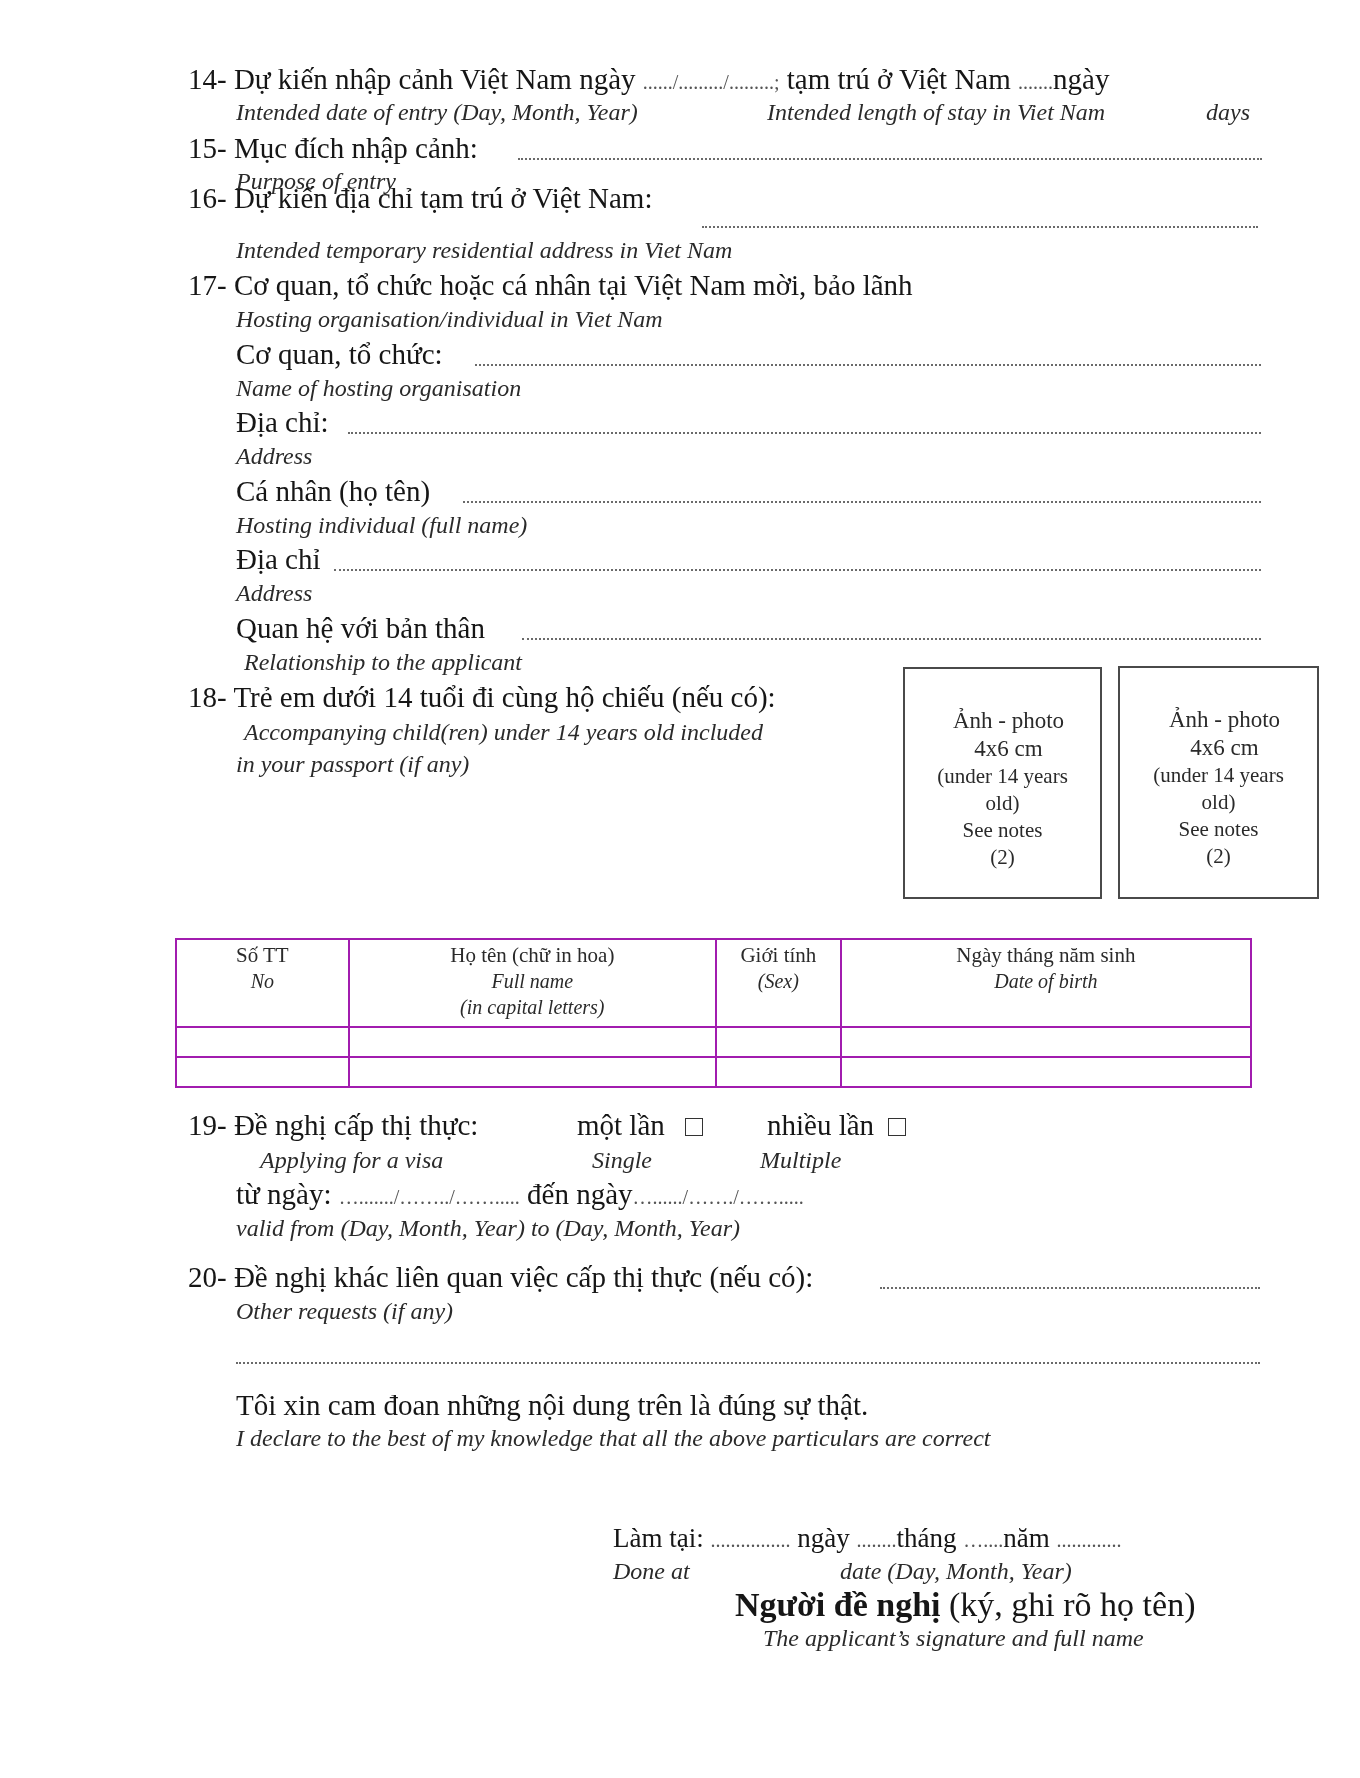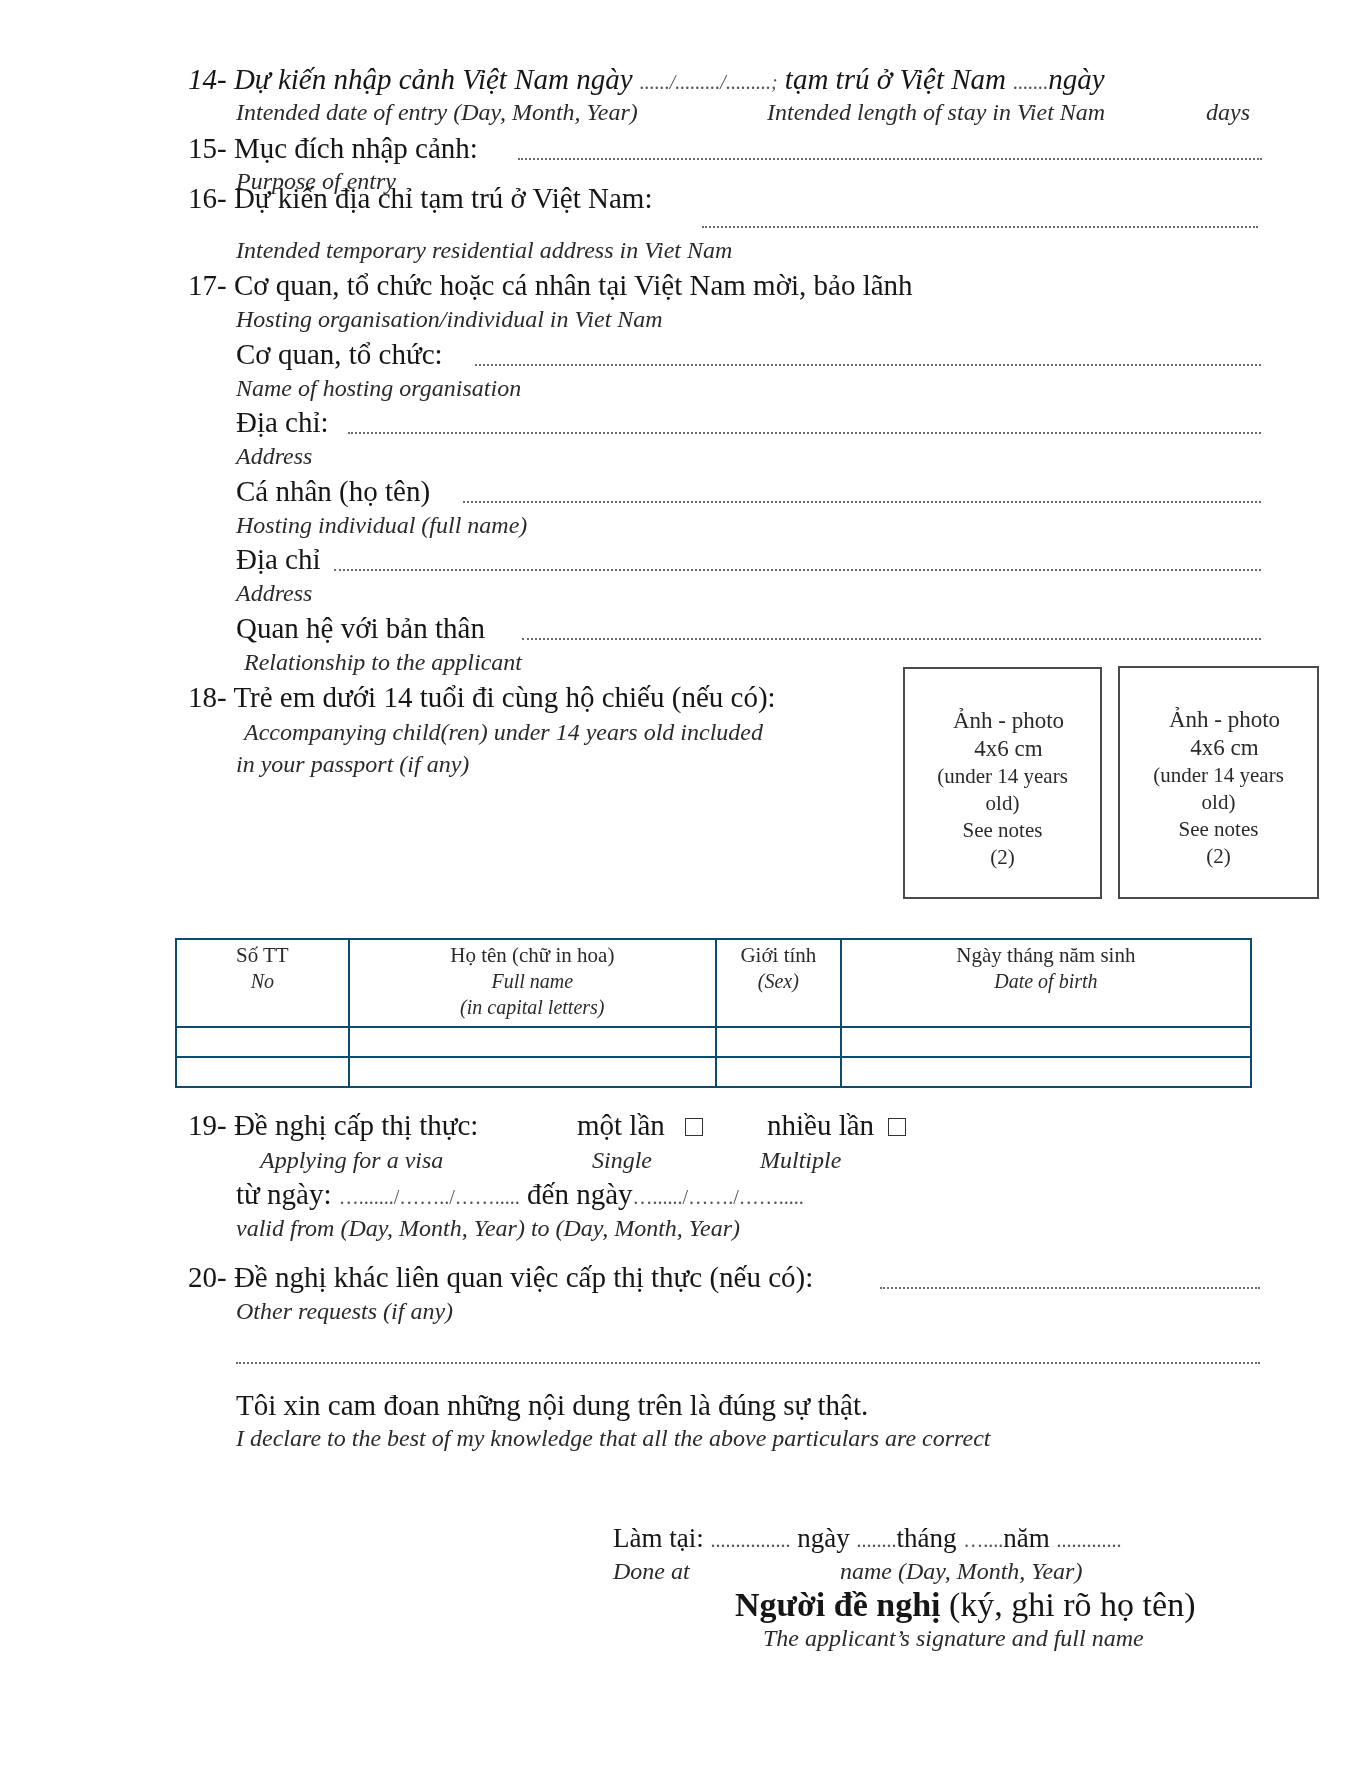--- a/index.html
+++ b/index.html
@@ -6,31 +6,31 @@
   body { width:1360px; height:1778px; position:relative; overflow:hidden;
          font-family:"Liberation Serif", serif; color:#1a1a1a; }
   .ln { position:absolute; white-space:nowrap; }
   .main { font-size:29px; line-height:34px; color:#161616; }
   .it { font-size:24px; line-height:28px; font-style:italic; color:#2a2a2a; }
   .fill { position:absolute; border-bottom:2px dotted #6a6a6a; height:0; }
   .photo { position:absolute; border:2px solid #4a4a4a; background:#fff;
            text-align:center; font-size:21px; line-height:27px; color:#2a2a2a; box-sizing:border-box; padding-top:38px; }
   .photo .big { font-size:23px; line-height:28px;padding-left:12px; }
   table.kids { position:absolute; left:175px; top:938px; width:1077px; border-collapse:collapse; }
-  table.kids td, table.kids th { border:2px solid #0c4a6e; padding:0; font-weight:normal; text-align:center; vertical-align:top; }
+  table.kids td, table.kids th { border:2px solid #a21caf; padding:0; font-weight:normal; text-align:center; vertical-align:top; }
   table.kids th { height:84px; font-size:21px; line-height:26px; color:#2a2a2a; padding-top:2px; }
   table.kids th .en { font-style:italic; font-size:20px; }
   table.kids td { height:28px; }
   .cb { display:inline-block; width:18px; height:18px; border:1.5px solid #333; vertical-align:-1px; margin-left:20px; box-sizing:border-box; }
   b.bold { font-weight:bold; }
 </style>
 </head>
 <body>
 
-<div class="ln main" style="left:188px;top:62px;font-style:italic;">
+<div class="ln main" style="left:188px;top:62px;">
   <span>14- Dự kiến nhập cảnh Việt Nam ngày</span>
   <span style="font-size:20px;color:#555;">....../........./.........;</span>
   <span>tạm trú ở Việt Nam</span>
   <span style="font-size:20px;color:#555;">.......</span><span>ngày</span>
 </div>
 <div class="ln it" style="left:236px;top:98px;">Intended date of entry (Day, Month, Year)</div>
 <div class="ln it" style="left:767px;top:98px;">Intended length of stay in Viet Nam</div>
 <div class="ln it" style="left:1206px;top:98px;">days</div>
 
 <div class="ln main" style="left:188px;top:131px;">15- Mục đích nhập cảnh:</div>
@@ -155,18 +155,18 @@
 
 <div class="ln main" style="left:613px;top:1521px;font-size:27px;">
   <span>Làm tại:</span>
   <span style="font-size:20px;color:#555;">................</span>
   <span>ngày</span>
   <span style="font-size:20px;color:#555;">........</span><span>tháng</span>
   <span style="font-size:20px;color:#555;">…....</span><span>năm</span>
   <span style="font-size:20px;color:#555;">.............</span>
 </div>
 <div class="ln it" style="left:613px;top:1557px;">Done at</div>
-<div class="ln it" style="left:840px;top:1557px;">name (Day, Month, Year)</div>
+<div class="ln it" style="left:840px;top:1557px;">date (Day, Month, Year)</div>
 <div class="ln main" style="left:735px;top:1588px;font-size:34px;">
   <b class="bold">Người đề nghị</b><span> (ký, ghi rõ họ tên)</span>
 </div>
 <div class="ln it" style="left:727px;top:1624px;margin-left:36px;">The applicant’s signature and full name</div>
 <div style="position:absolute;left:727px;top:1660px;width:450px;height:70px;"></div>
 
 </body></html>

